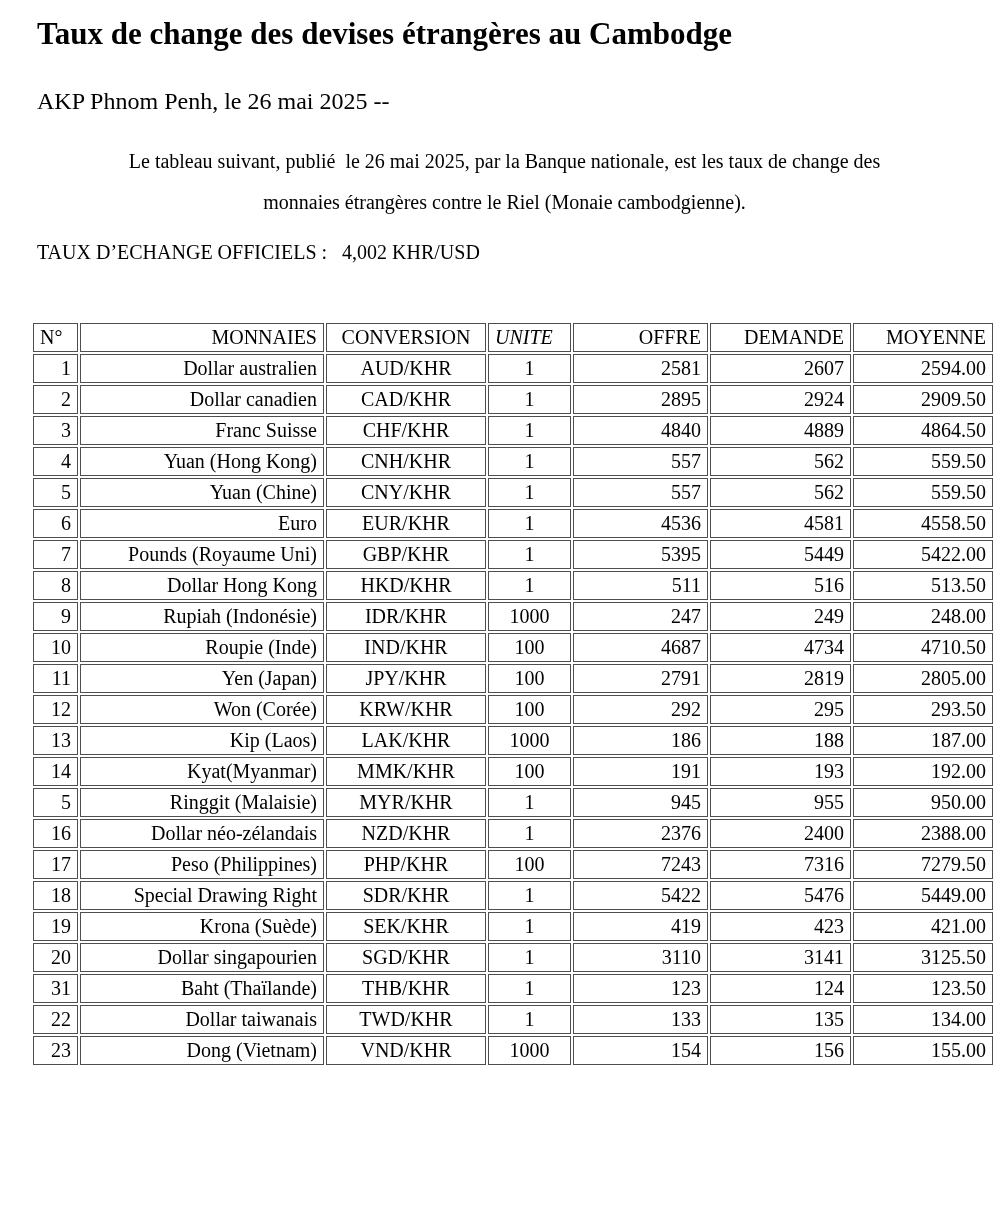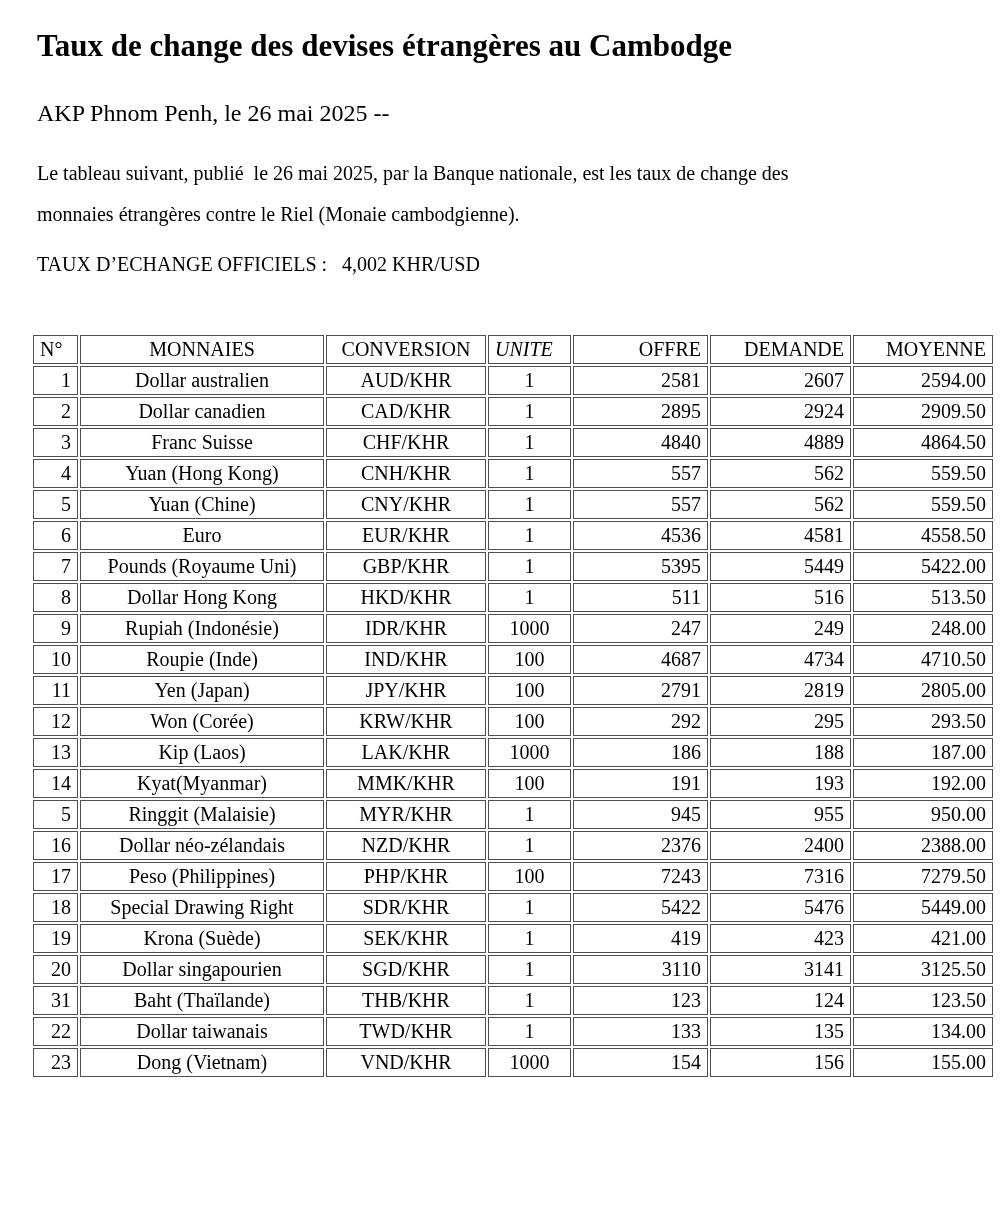--- a/index.html
+++ b/index.html
@@ -10,38 +10,39 @@
     font-family: "Liberation Serif", serif;
   }
   .page {
     position: relative;
     width: 1000px;
     height: 1231px;
     background: #ffffff;
     overflow: hidden;
   }
   .doc {
-    padding: 28px 28px 0 37px;
+    padding: 16px 28px 0 37px;
   }
   h1.title {
     font-size: 31px;
     font-weight: bold;
     margin: 0;
     line-height: 1.15;
   }
   .byline {
     font-size: 24px;
     margin: 36px 0 0 0;
     white-space: pre-wrap;
   }
   .para {
     font-size: 20px;
     line-height: 41px;
     margin: 26px 0 0 0;
     white-space: pre-wrap;
+    text-align: center;
   }
   .rate {
     font-size: 20px;
     margin: 18px 0 0 0;
     white-space: pre;
   }
   table.rates {
     border-collapse: separate;
     border-spacing: 2px;
     table-layout: fixed;
@@ -56,21 +57,21 @@
     height: 29px;
     line-height: 25px;
     padding: 0 6px;
     font-weight: normal;
     overflow: hidden;
     white-space: nowrap;
   }
   
   th.c-no   { text-align: left;  padding-left: 2px; }
   td.c-no   { text-align: right; padding-right: 9px; }
-  th.c-name, td.c-name { text-align: center; }
+  th.c-name, td.c-name { text-align: right; }
   th.c-conv, td.c-conv { text-align: center; padding: 0 2px; margin-left: 17px; }
   th.c-unit { text-align: left; padding-left: 4px; font-style: italic; }
   td.c-unit { text-align: center; }
   th.c-offre, td.c-offre,
   th.c-dem,   td.c-dem,
   th.c-moy,   td.c-moy { text-align: right; padding-right: 6px; }
 </style>
 </head>
 <body>
 

